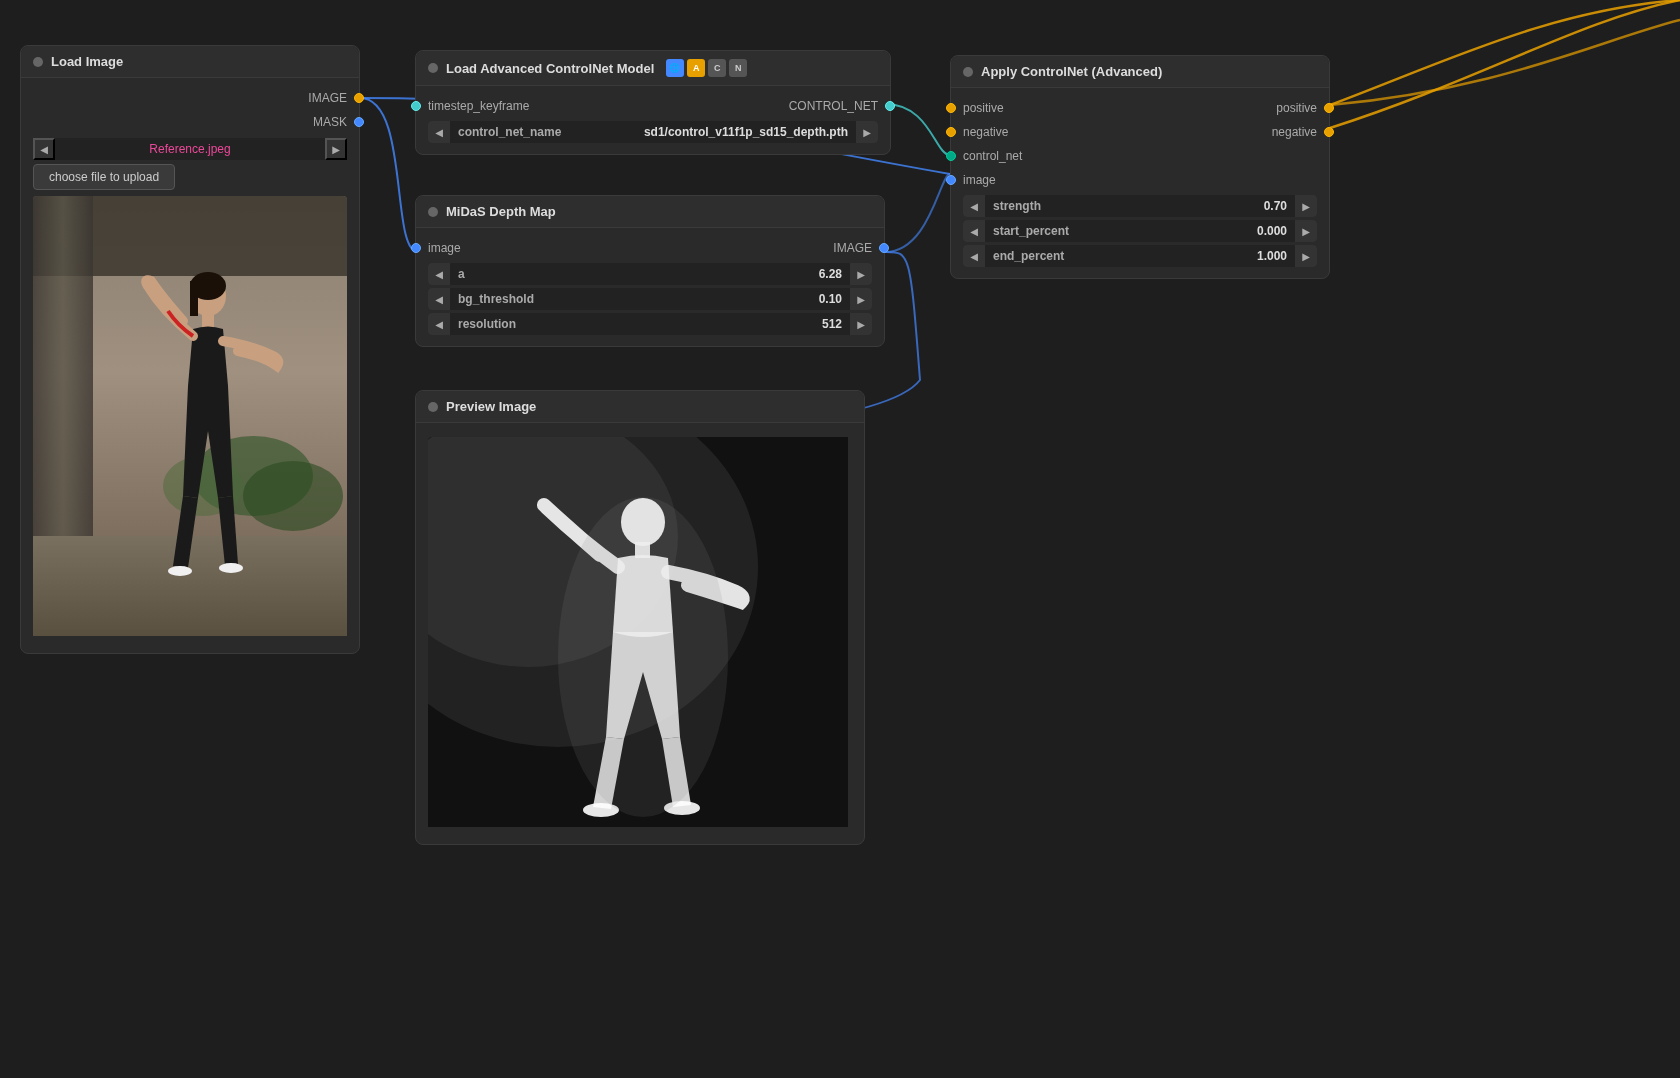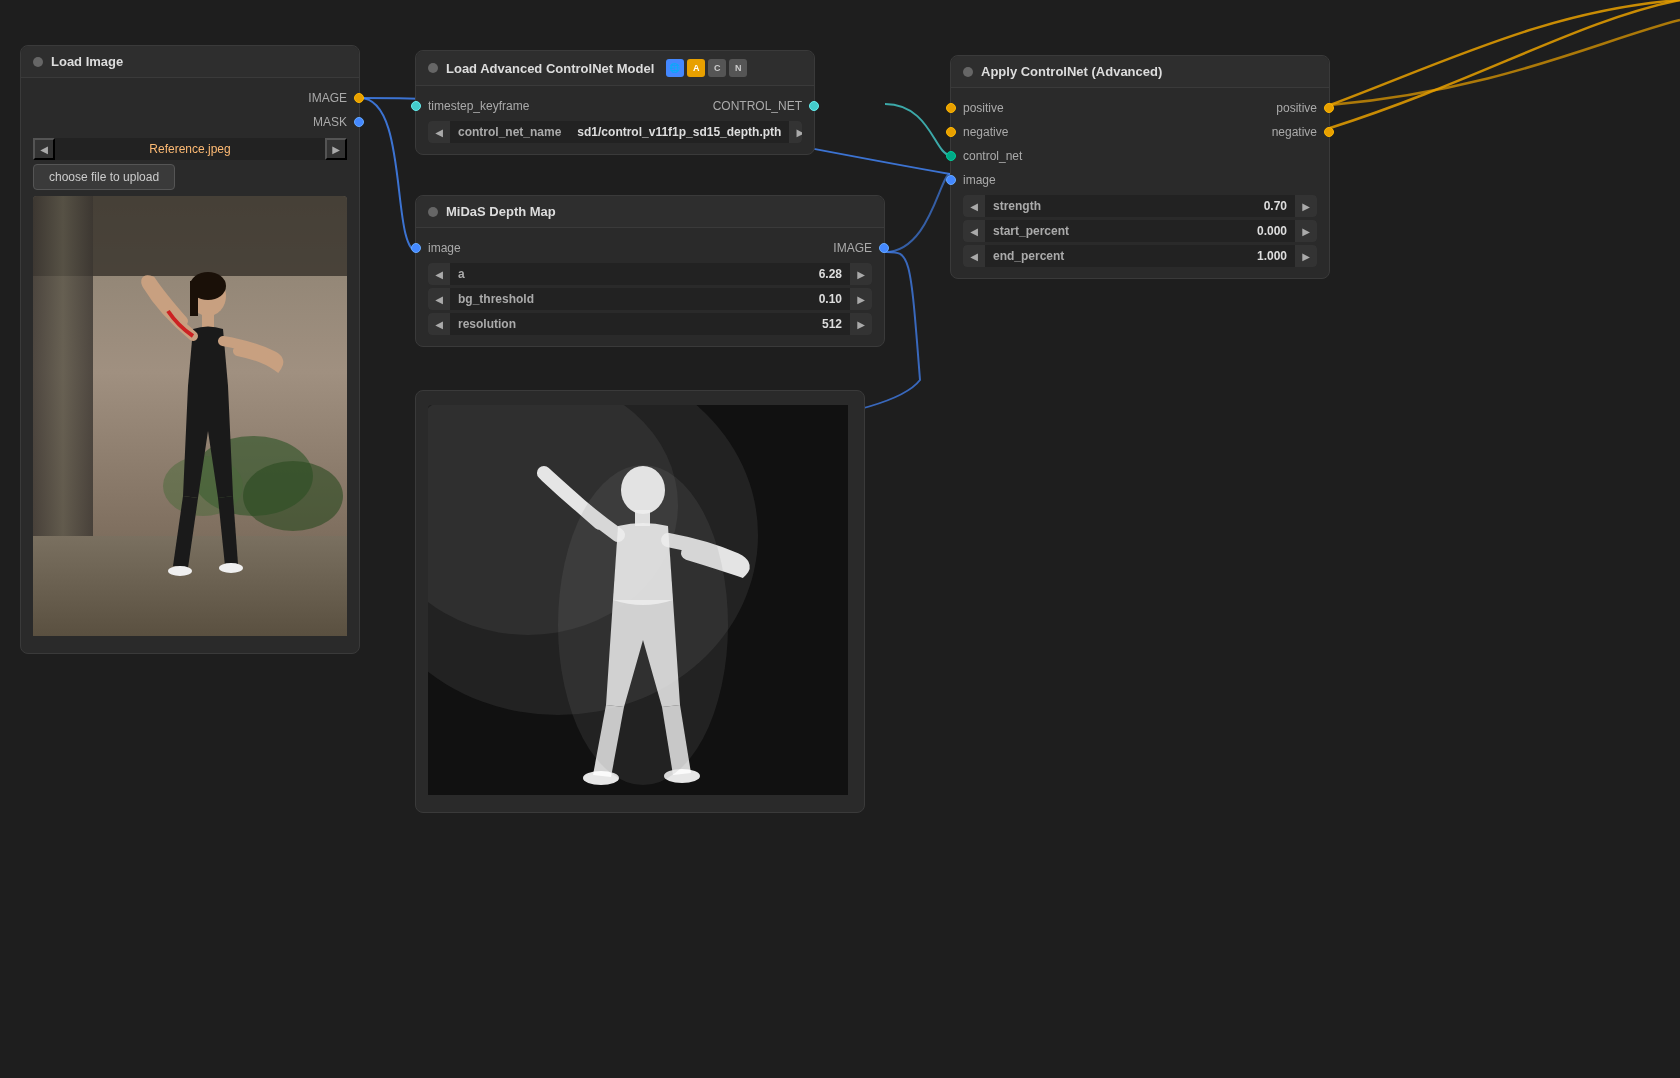--- a/index.html
+++ b/index.html
@@ -175,21 +175,21 @@
       color: #aaa;
       cursor: pointer;
       font-size: 10px;
       flex-shrink: 0;
     }
 
     .image-selector .sel-value {
       flex: 1;
       text-align: center;
       font-size: 12px;
-      color: #fdba74;
+      color: #ec4899;
     }
 
     
     .upload-btn {
       display: block;
       margin: 4px 12px;
       background: #3a3a3a;
       border: 1px solid #555;
       border-radius: 4px;
       padding: 5px 15px;
@@ -210,21 +210,21 @@
     #node-load-image {
       left: 20px;
       top: 45px;
       width: 340px;
     }
 
     
     #node-controlnet-model {
       left: 415px;
       top: 50px;
-      width: 400px;
+      width: 476px;
     }
 
     
     #node-apply-controlnet {
       left: 950px;
       top: 55px;
       width: 380px;
     }
 
     
@@ -482,20 +482,24 @@
       <div class="control-row">
         <button class="arrow-btn">◀</button>
         <span class="ctrl-label">resolution</span>
         <span class="ctrl-value">512</span>
         <div class="arrow-btn-right">▶</div>
       </div>
     </div>
   </div>
 
   <div class="node-card" id="node-preview">
+    <div class="node-header">
+      <div class="node-dot"></div>
+      <span class="node-title">Preview Image</span>
+    </div>
     <div class="node-body">
 
 
       <div class="node-image">
         <svg width="420" height="390" viewBox="0 0 420 390">
           <defs>
             <radialGradient id="personGlow" cx="50%" cy="50%" r="50%">
               <stop offset="0%" stop-color="#ffffff" stop-opacity="1"></stop>
               <stop offset="60%" stop-color="#dddddd" stop-opacity="0.9"></stop>
               <stop offset="100%" stop-color="#888888" stop-opacity="0.3"></stop>

